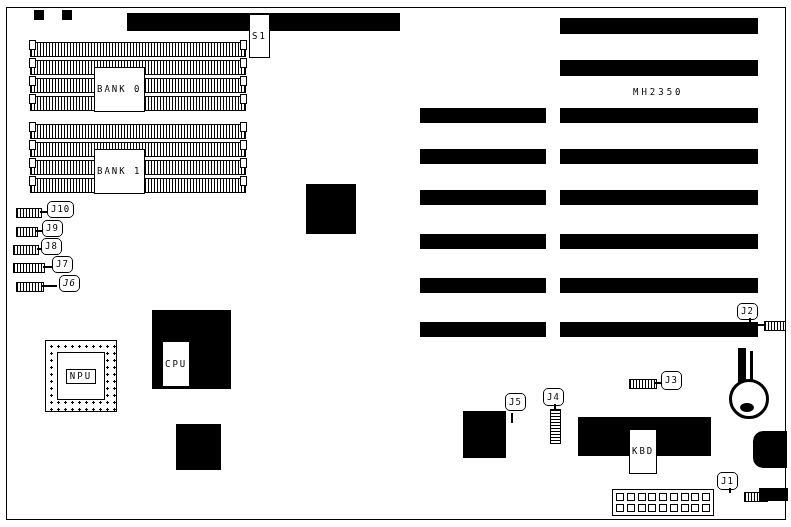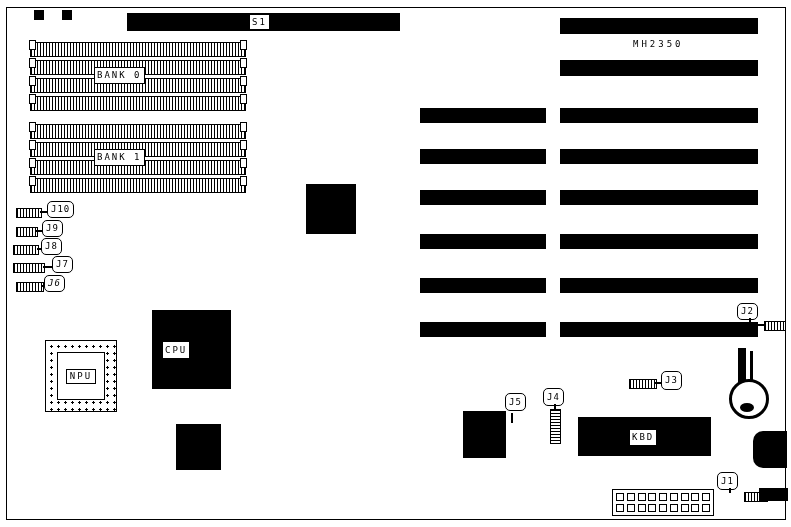--- a/index.html
+++ b/index.html
@@ -12,29 +12,29 @@
   .chip{position:absolute;background:#000;}
   .simm{
     position:absolute;height:13px;border:1px solid #000;
     background:repeating-linear-gradient(90deg,#000 0,#000 1px,#fff 1px,#fff 3px);
   }
   .simm::before{content:"";position:absolute;left:-2px;top:-3px;width:5px;height:8px;background:#fff;border:1px solid #000;}
   .simm::after{content:"";position:absolute;right:-2px;top:-3px;width:5px;height:8px;background:#fff;border:1px solid #000;}
   .label-box{
     position:absolute;background:#fff;border:1px solid #000;
     font-size:9px;letter-spacing:2px;display:flex;align-items:center;justify-content:center;
-    padding:0 2px;white-space:nowrap;line-height:1;
+    padding:14px 2px;white-space:nowrap;line-height:1;
   }
   .tag{
     position:absolute;background:#fff;border:1px solid #000;border-radius:5px;
     font-size:9px;letter-spacing:1px;display:flex;align-items:center;justify-content:center;
     padding:0 3px;white-space:nowrap;line-height:1;
   }
   .plain-text{
-    position:absolute;font-size:9px;letter-spacing:3px;white-space:nowrap;line-height:1;
+    position:absolute;font-size:9px;letter-spacing:3px;white-space:nowrap;line-height:1;margin-top:48px;
   }
   .jumper-h{
     position:absolute;border:1px solid #000;
     background:repeating-linear-gradient(90deg,#000 0,#000 1px,#fff 1px,#fff 3px);
   }
   .jumper-v{
     position:absolute;border:1px solid #000;
     background:repeating-linear-gradient(180deg,#000 0,#000 1px,#fff 1px,#fff 3px);
   }
   .wire{position:absolute;background:#000;}
@@ -98,21 +98,21 @@
   <div class="jumper-h" style="left:13px;top:245px;width:24px;height:8px;"></div>
   <div class="wire" style="left:37px;top:248px;width:4px;height:2px;"></div>
   <div class="tag" style="left:41px;top:238px;height:15px;">J8</div>
 
   <div class="jumper-h" style="left:13px;top:263px;width:30px;height:8px;"></div>
   <div class="wire" style="left:43px;top:266px;width:9px;height:2px;"></div>
   <div class="tag" style="left:52px;top:256px;height:15px;text-align:right;">J7</div>
 
   <div class="jumper-h" style="left:16px;top:282px;width:26px;height:8px;"></div>
   <div class="wire" style="left:42px;top:285px;width:15px;height:2px;"></div>
-  <div class="tag" style="left:44px;top:275px;height:15px;font-style:italic;">J6</div>
+  <div class="tag" style="left:59px;top:275px;height:15px;font-style:italic;">J6</div>
 
   <div class="chip" style="left:306px;top:184px;width:50px;height:50px;"></div>
 
   <div class="chip" style="left:152px;top:310px;width:79px;height:79px;"></div>
   <div class="label-box" style="left:162px;top:341px;height:16px;">CPU</div>
 
   <div class="pga" style="left:45px;top:340px;width:70px;height:70px;">
     <div class="pga-inner">
       <span class="pga-label">NPU</span>
     </div>

